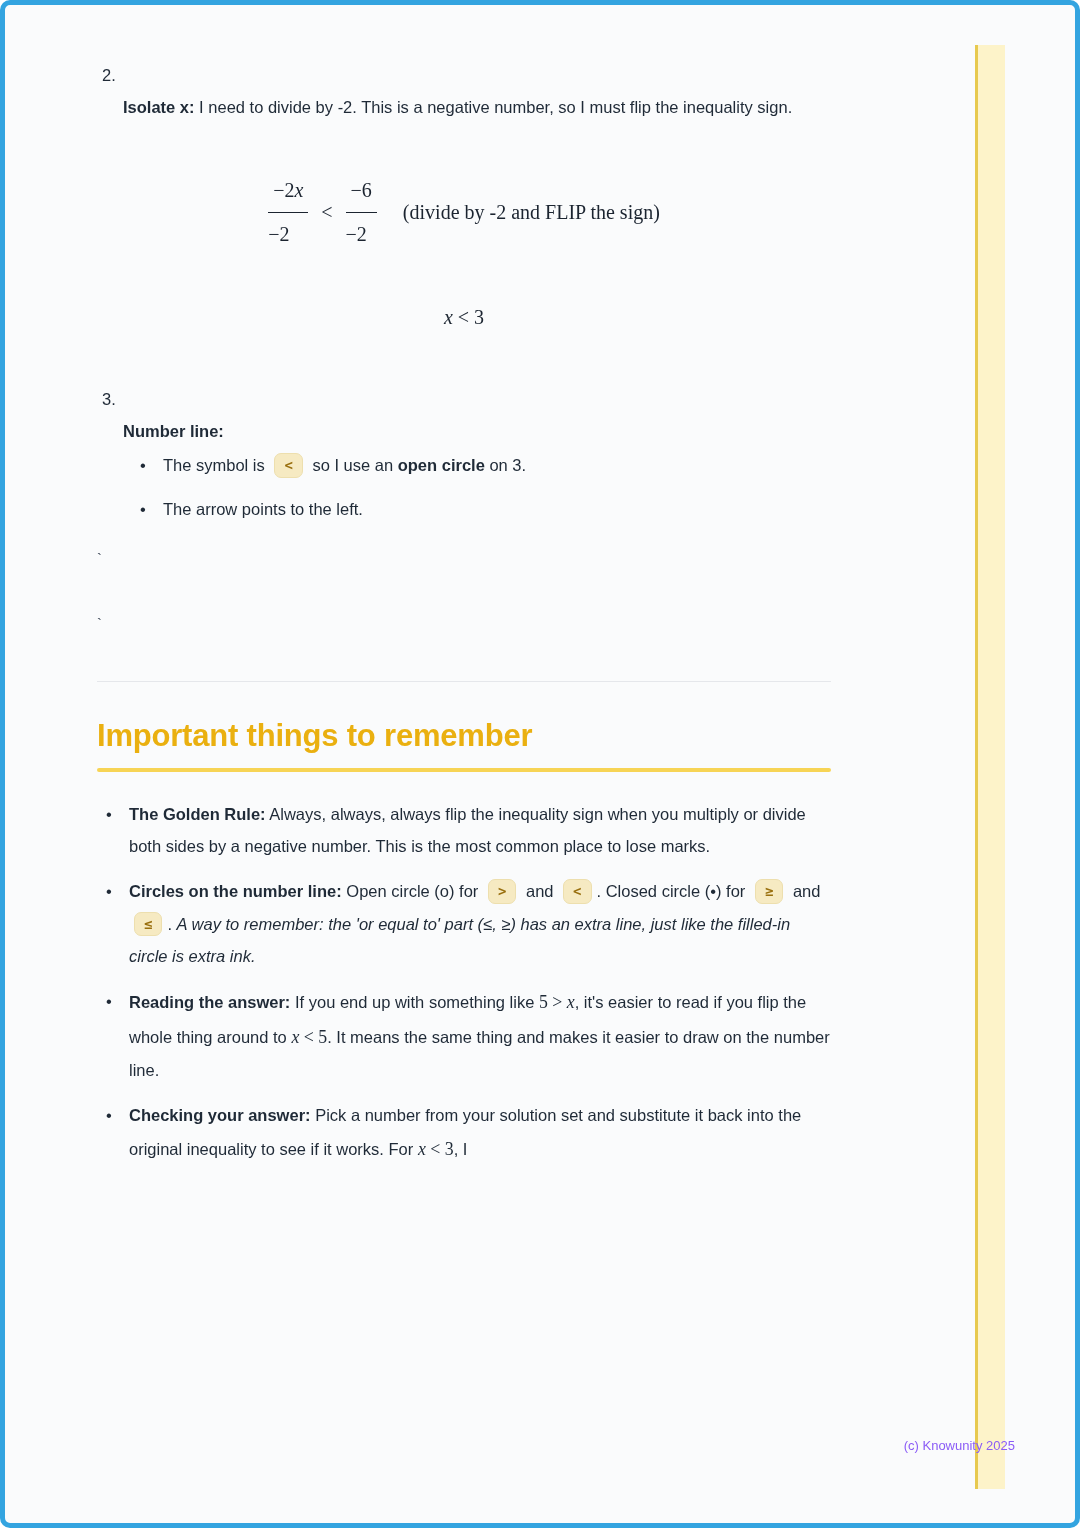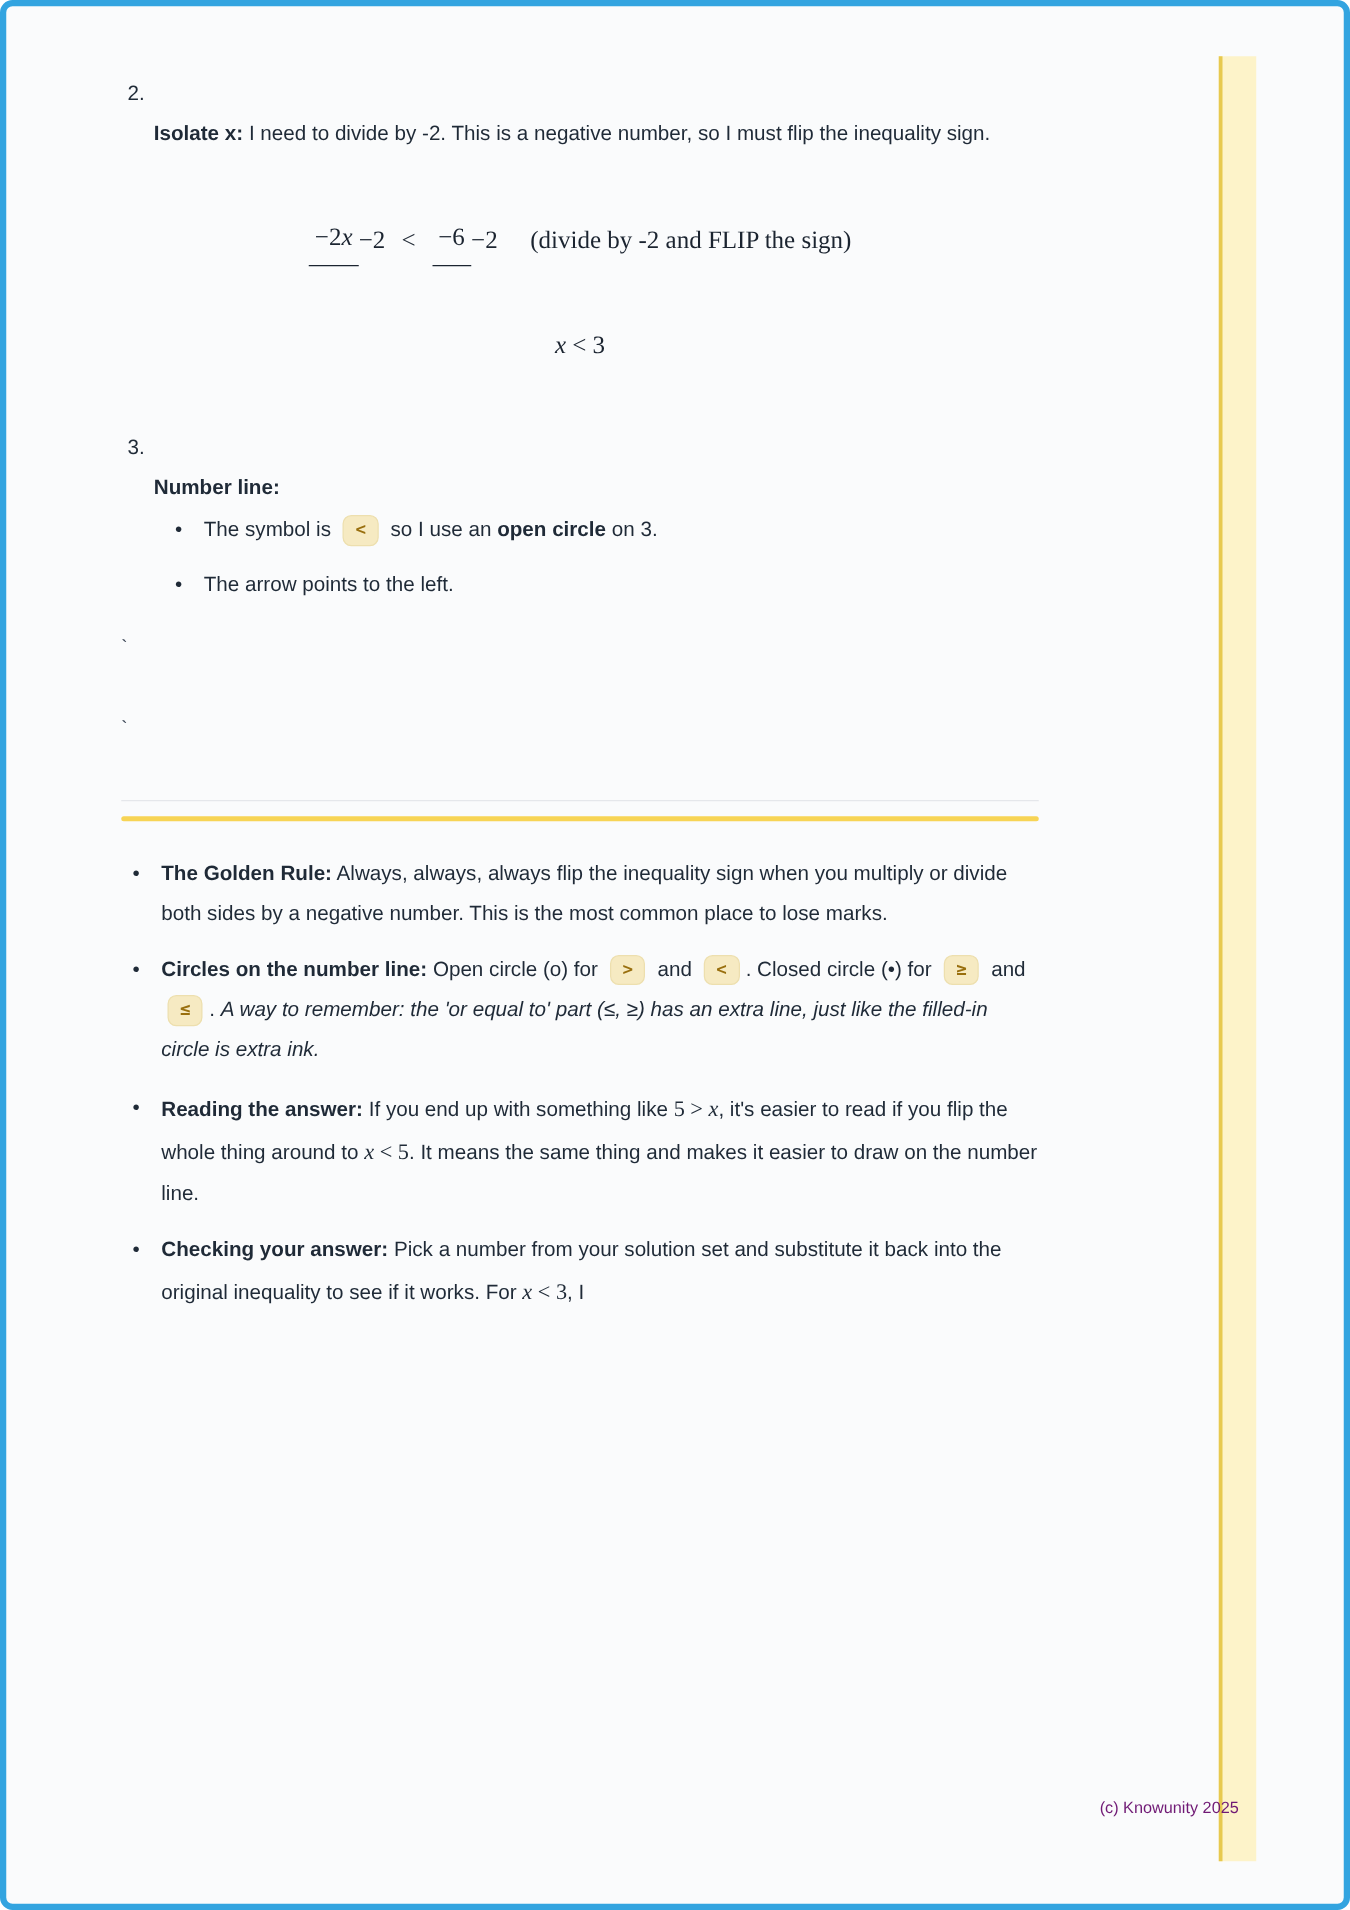--- a/index.html
+++ b/index.html
@@ -75,21 +75,21 @@
   
   .equation {
     margin-top:48px;
     display:flex;
     justify-content:center;
     align-items:center;
     font-family:"Liberation Serif", serif;
     font-size:20px;
     color:#1b2430;
   }
-  .frac { display:inline-flex; flex-direction:row; text-align:left; }
+  .frac { display:inline-flex; flex-direction:column; text-align:left; }
   .frac-num { border-bottom:1.6px solid #1b2430; padding:0 5px 2px; }
   .frac-den { padding-top:2px; }
   .frac i, .equation i { font-style:italic; }
   .rel { margin:0 13px; }
   .eq-note { margin-left:26px; font-size:20px; }
   .solution-eq {
     margin-top:44px;
     text-align:center;
     font-size:20px;
     color:#1b2430;
@@ -155,23 +155,23 @@
     height:4px;
     background:#f7d455;
     border-radius:2px;
   }
 
   .remember-list { margin-top:26px; margin-left:9px; }
   .remember-list .bullet + .bullet { margin-top:13px; }
 
   .copyright {
     position:absolute;
-    right:84px; bottom:70px;
+    right:60px; bottom:70px;
     font-size:13px;
-    color:#701a75;
+    color:#8b5cf6;
     z-index:2;
   }
 </style>
 </head>
 <body>
 
 <div class="page">
 
   <div class="margin-strip"></div>
 
@@ -214,20 +214,21 @@
       </div>
     </div>
 
     <div class="backtick backtick-1">`</div>
 
 
     <div class="backtick backtick-2">`</div>
 
     <hr class="divider">
 
+    <h1 class="heading">Important things to remember</h1>
     <div class="heading-underline"></div>
 
     <div class="remember-list">
       <div class="bullet">
         <span class="dot">•</span>
         <p class="b-body"><span class="seg-bold">The Golden Rule:</span><span class="seg-normal"> Always, always, always flip the inequality sign when you multiply or divide both sides by a negative number. This is the most common place to lose marks.</span></p>
       </div>
       <div class="bullet">
         <span class="dot">•</span>
         <p class="b-body"><span class="seg-bold">Circles on the number line:</span><span class="seg-normal"> Open circle (o) for </span><span class="seg-badge">&gt;</span><span class="seg-normal"> and </span><span class="seg-badge">&lt;</span><span class="seg-normal">. Closed circle (•) for </span><span class="seg-badge">≥</span><span class="seg-normal"> and </span><span class="seg-badge">≤</span><span class="seg-normal">. </span><span class="seg-italic">A way to remember: the 'or equal to' part (≤, ≥) has an extra line, just like the filled-in circle is extra ink.</span></p>

